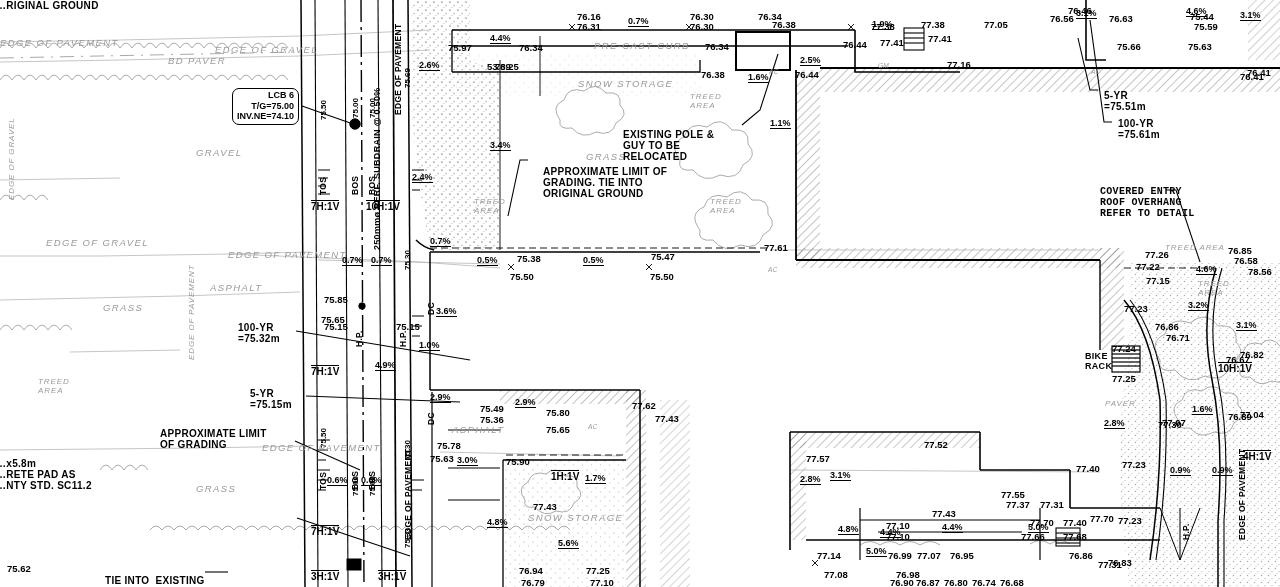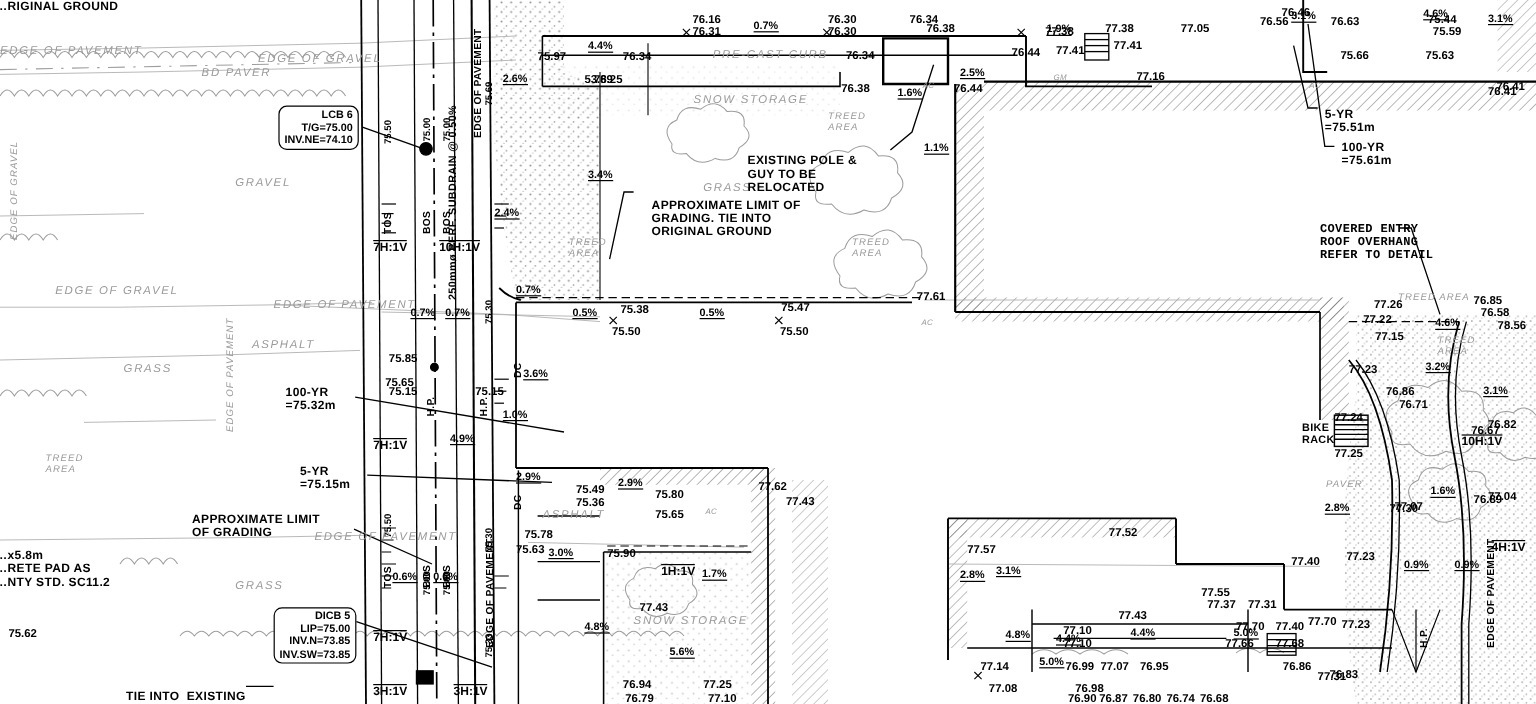--- a/index.html
+++ b/index.html
@@ -395,21 +395,21 @@
       <div class="txt spot" style="left: 1122px; top: 460px;">77.23</div>
       <div class="txt spot" style="left: 1112px; top: 344px;">77.24</div>
       <div class="txt spot" style="left: 1112px; top: 374px;">77.25</div>
       <div class="txt spot" style="left: 1146px; top: 276px;">77.15</div>
       <div class="txt spot" style="left: 1124px; top: 304px;">77.23</div>
       <div class="txt spot" style="left: 1158px; top: 420px;">77.30</div>
       <div class="txt spot" style="left: 324px; top: 295px;">75.85</div>
       <div class="txt spot" style="left: 324px; top: 322px;">75.15</div>
       <div class="txt spot" style="left: 396px; top: 322px;">75.15</div>
       <div class="txt spot" style="left: 321px; top: 315px;">75.65</div>
-      <div class="txt spot" style="left: 7px; top: 524px;">75.62</div>
+      <div class="txt spot" style="left: 7px; top: 564px;">75.62</div>
       <div class="txt spot sm" style="left: 320px; top: 120px; transform: rotate(-90deg); transform-origin: 0px 0px;">75.50</div>
       <div class="txt spot sm" style="left: 352px; top: 118px; transform: rotate(-90deg); transform-origin: 0px 0px;">75.00</div>
       <div class="txt spot sm" style="left: 369px; top: 118px; transform: rotate(-90deg); transform-origin: 0px 0px;">75.00</div>
       <div class="txt spot sm" style="left: 320px; top: 448px; transform: rotate(-90deg); transform-origin: 0px 0px;">75.50</div>
       <div class="txt spot sm" style="left: 352px; top: 496px; transform: rotate(-90deg); transform-origin: 0px 0px;">75.00</div>
       <div class="txt spot sm" style="left: 369px; top: 496px; transform: rotate(-90deg); transform-origin: 0px 0px;">75.00</div>
       <div class="txt spot sm" style="left: 404px; top: 270px; transform: rotate(-90deg); transform-origin: 0px 0px;">75.30</div>
       <div class="txt spot sm" style="left: 404px; top: 460px; transform: rotate(-90deg); transform-origin: 0px 0px;">75.30</div>
       <div class="txt spot sm" style="left: 404px; top: 88px; transform: rotate(-90deg); transform-origin: 0px 0px;">75.69</div>
       <div class="txt spot sm" style="left: 404px; top: 548px; transform: rotate(-90deg); transform-origin: 0px 0px;">75.33</div>
@@ -521,19 +521,13 @@
       <div class="txt ann" style="left: 1085px; top: 351px; font-size: 9px;"><div>BIKE</div><div>RACK</div></div>
       <div class="txt ann" style="left: 372px; top: 250px; transform: rotate(-90deg); transform-origin: 0px 0px; font-size: 9px;"><div>250mmø PERF. SUBDRAIN @ 0.50%</div></div>
     </div>
 
 
 <div class="callout" style="left: 232px; top: 88px;">
       <div>LCB  6</div>
       <div>T/G=75.00</div>
       <div>INV.NE=74.10</div>
     </div>
-    <div class="callout" style="left: 228px; top: 506px;">
-      <div>DICB  5</div>
-      <div>LIP=75.00</div>
-      <div>INV.N=73.85</div>
-      <div>INV.SW=73.85</div>
-    </div>
   </div>
 
 </body></html>

